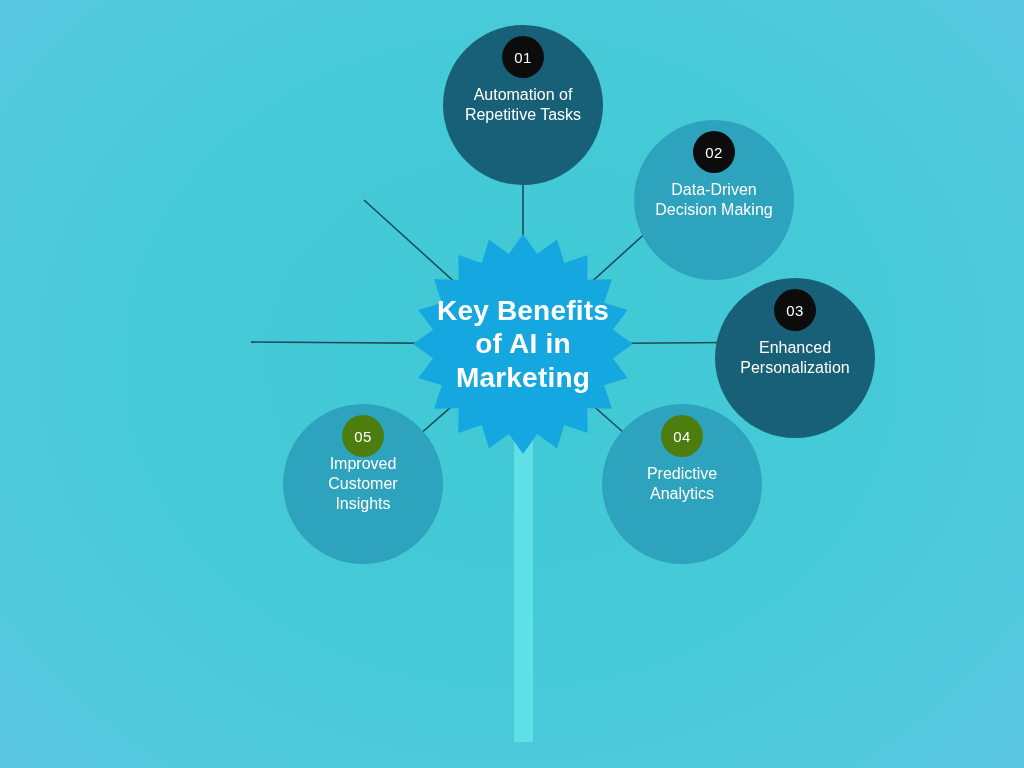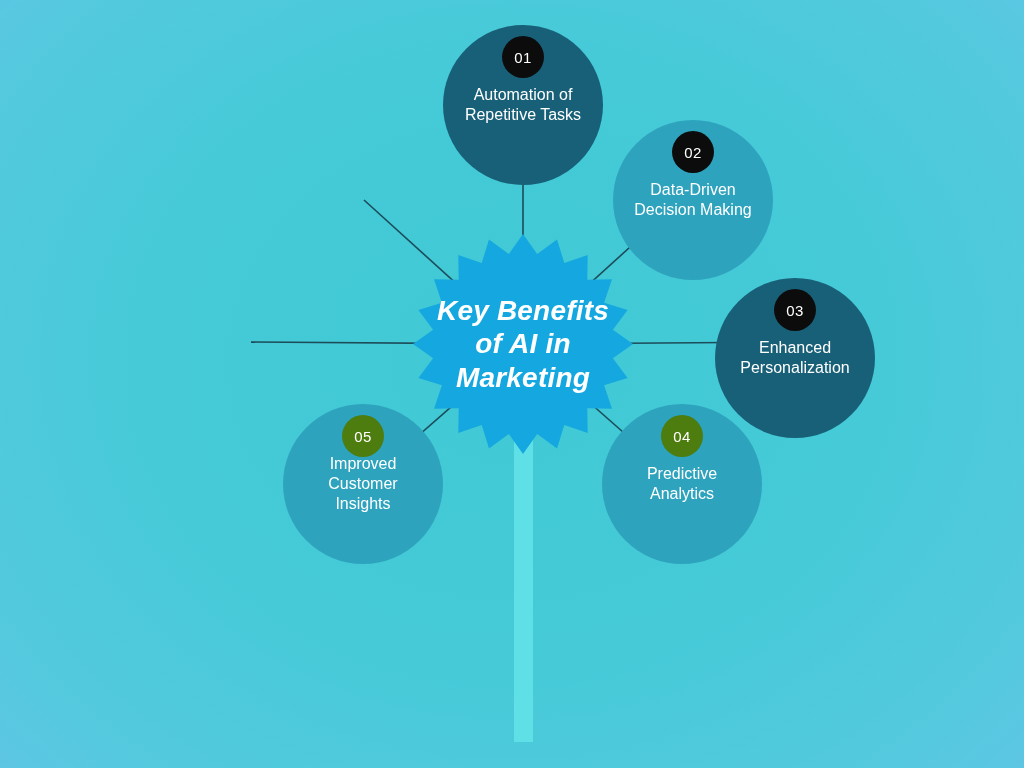--- a/index.html
+++ b/index.html
@@ -13,39 +13,38 @@
   .lines{position:absolute;left:0;top:0;width:1024px;height:768px;z-index:2;}
   .stem{
     position:absolute;left:514px;top:438px;width:19px;height:304px;z-index:1;
   }
   .burst-svg{position:absolute;left:408px;top:229px;width:230px;height:230px;z-index:4;}
   .hub-label{
     position:absolute;left:413px;top:284px;width:220px;height:120px;z-index:5;
     display:flex;align-items:center;justify-content:center;text-align:center;
     color:#FFFFFF;font-size:28px;font-weight:700;line-height:1.18;white-space:pre-line;
     letter-spacing:0.2px;
-    font-style:italic;
   }
   .node{
     position:absolute;width:160px;height:160px;border-radius:50%;z-index:3;
   }
   .badge{
     position:absolute;left:50%;top:11px;transform:translateX(-50%);
     width:42px;height:42px;border-radius:50%;
     display:flex;align-items:center;justify-content:center;
     color:#FFFFFF;font-size:15px;font-weight:400;letter-spacing:0.5px;
   }
   .label{
     position:absolute;inset:0;
     display:flex;align-items:center;justify-content:center;text-align:center;
     color:#FFFFFF;font-size:16px;line-height:1.24;white-space:pre-line;
     padding:0 4px;box-sizing:border-box;
   }
   .c1{left:443px;top:25px;}
-  .c2{left:613px;top:120px;}
+  .c2{left:634px;top:120px;}
   .c3{left:715px;top:278px;}
   .c4{left:602px;top:404px;}
   .c5{left:283px;top:404px;}
   .c6{left:171px;top:262px;}
   .c7{left:284px;top:120px;}
 </style>
 </head>
 <body>
 
 <div class="canvas">

